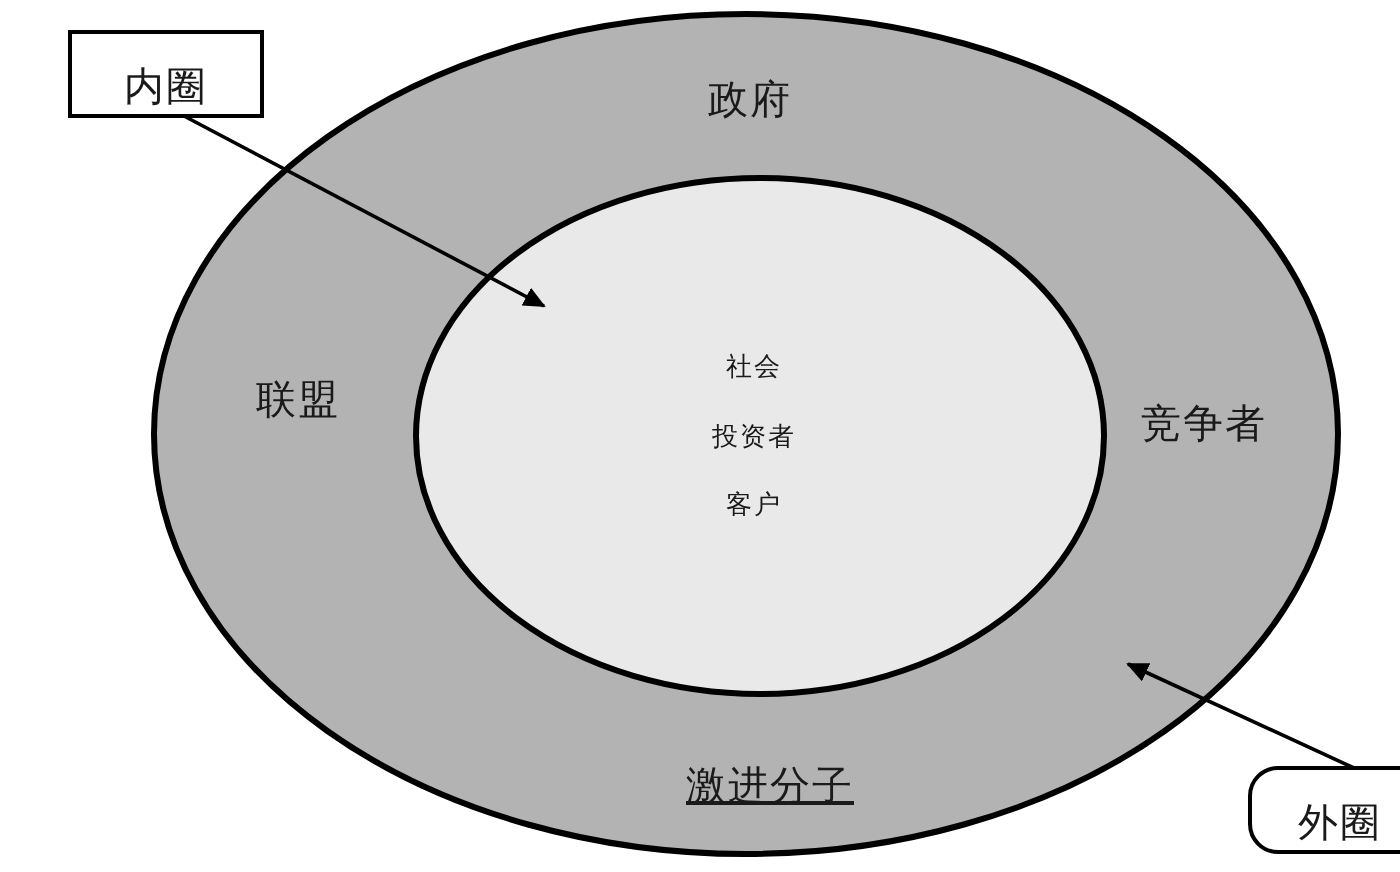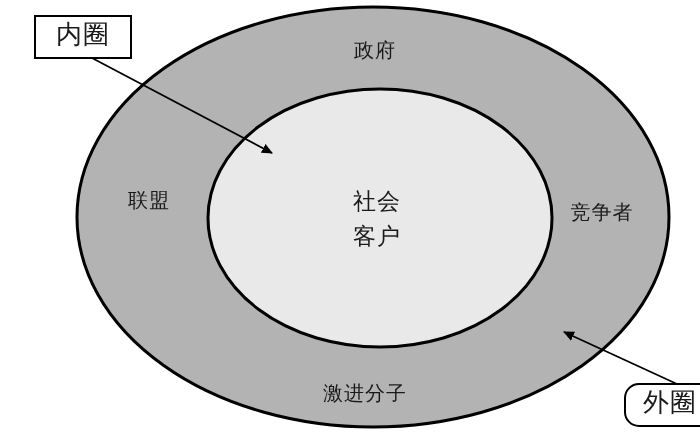--- a/index.html
+++ b/index.html
@@ -33,35 +33,35 @@
     position: absolute;
     left: 345px;
     top: 218px;
     transform: translate(-50%, -50%);
     display: flex;
     flex-direction: column;
     align-items: center;
     text-align: center;
   }
   .inner-list .item {
-    font-size: 23px;
+    font-size: 13px;
     line-height: 34.5px;
     color: #1a1a1a;
     white-space: nowrap;
     letter-spacing: 1px;
   }
   .callout {
     position: absolute;
     box-sizing: border-box;
     background: #ffffff;
     border: 2.5px solid #000000;
     display: flex;
-    align-items: flex-start;
+    align-items: flex-end;
     justify-content: center;
-    font-size: 26px;
+    font-size: 20px;
     color: #1a1a1a;
     letter-spacing: 1px;
   }
   .callout-inner {
     left: 2px;
     top: 15px;
     width: 98px;
     height: 44px;
   }
   .callout-outer {
@@ -92,24 +92,25 @@
 
     <line x1="645" y1="384" x2="532" y2="332" stroke="#000000" stroke-width="1.8" marker-end="url(#arrowhead)"></line>
   </svg>
 
   <div class="ring-label" style="left:343px; top:50px;">政府</div>
 
   <div class="ring-label" style="left:117px; top:200px;">联盟</div>
 
   <div class="ring-label" style="left:570px; top:212px;">竞争者</div>
 
-  <div class="ring-label" style="left:333px; top:393px;">激进分子</div>
+  <div class="ring-label" style="left:353px; top:393px;text-decoration:underline;">激进分子</div>
 
   <div class="inner-list">
     <div class="item">社会</div>
+    <div class="item">投资者</div>
     <div class="item">客户</div>
   </div>
 
   <div class="callout callout-inner">
     <span>内圈</span>
   </div>
 
   <div class="callout callout-outer">
     <span>外圈</span>
   </div>

